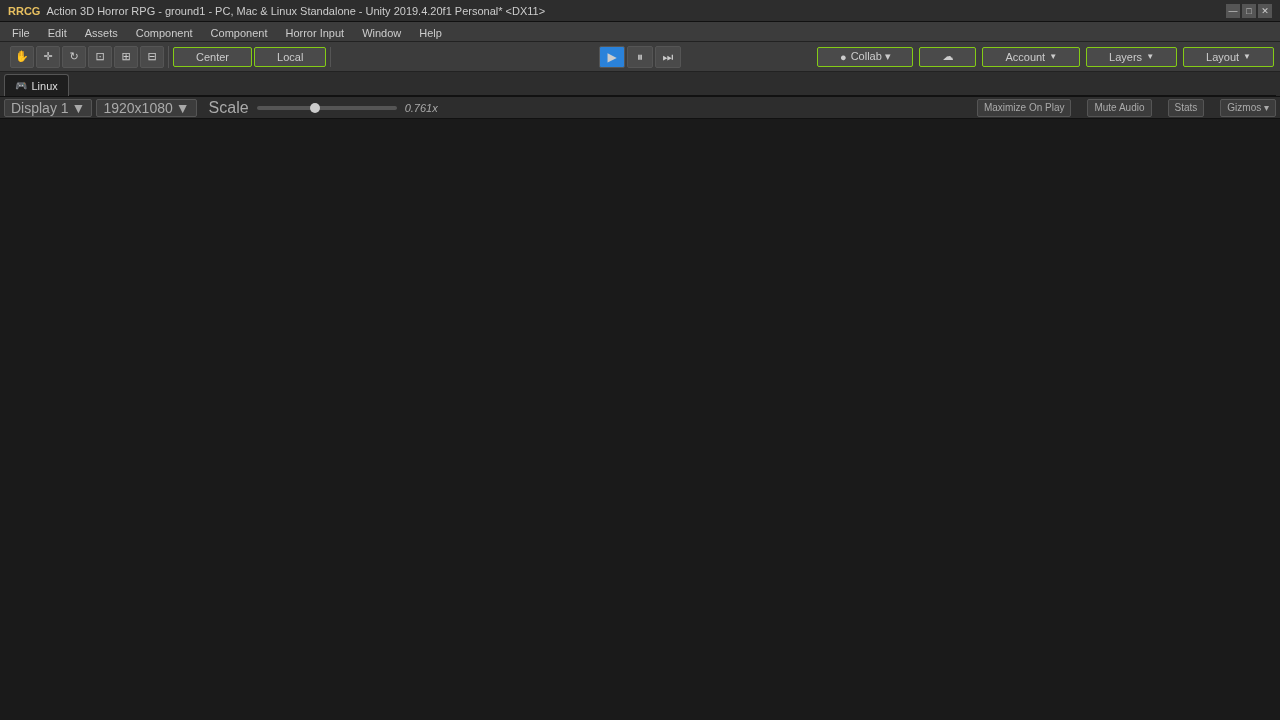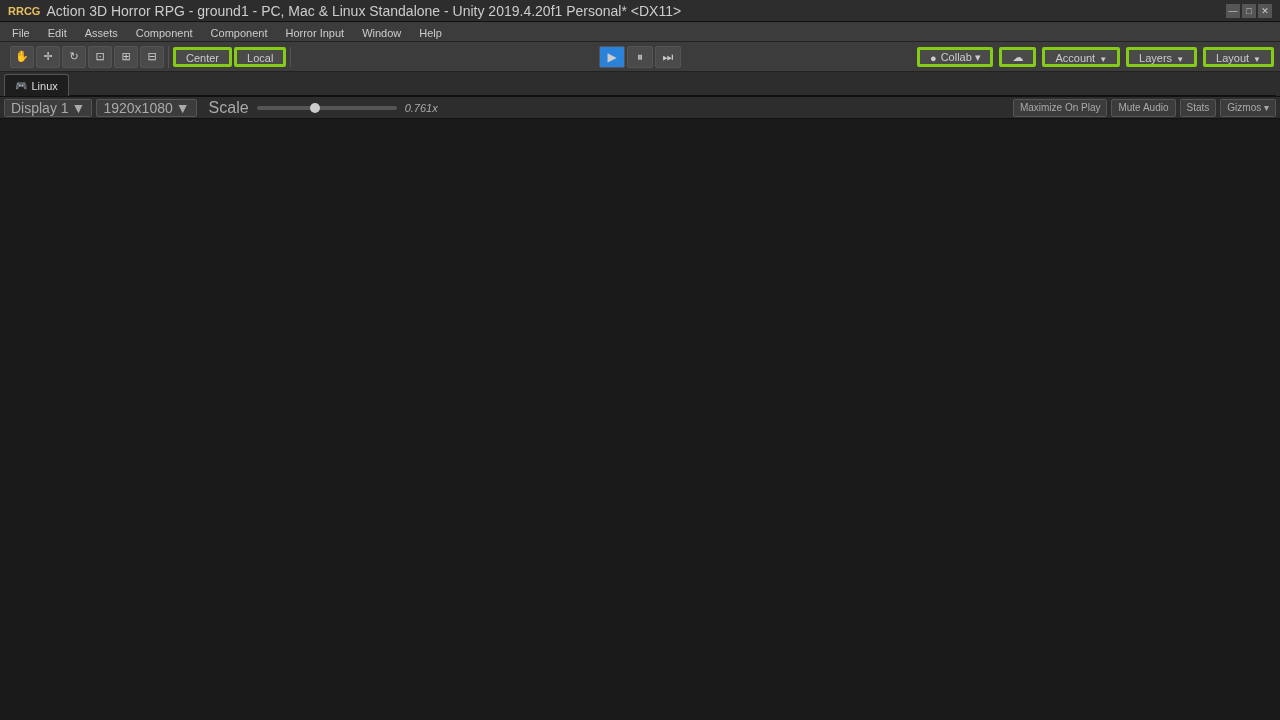--- a/index.html
+++ b/index.html
@@ -22,21 +22,21 @@
       padding: 0 8px;
       justify-content: space-between;
       border-bottom: 1px solid #111;
     }
     #title-bar-left {
       display: flex;
       align-items: center;
       gap: 6px;
     }
     #title-text {
-      font-size: 14px;
+      font-size: 11px;
       color: #ccc;
     }
     #window-controls {
       display: flex;
       gap: 2px;
     }
     .win-btn {
       width: 14px;
       height: 14px;
       background: #555;
@@ -115,25 +115,25 @@
     
     #toolbar-right {
       display: flex;
       align-items: center;
       gap: 6px;
       margin-left: auto;
     }
     .toolbar-dropdown {
       height: 20px;
       background: #4a4a4a;
-      border: 3px solid #84cc16;
-      border-radius: 2px;
-      padding: 0 10px;
-      display: flex;
-      align-items: flex-end;
+      border: 1px solid #84cc16;
+      border-radius: 2px;
+      padding: 0 22px;
+      display: flex;
+      align-items: center;
       gap: 4px;
       cursor: pointer;
       font-size: 11px;
       color: #ccc;
     }
     .dropdown-arrow { font-size: 8px; }
 
     
     #tab-bar {
       height: 25px;
@@ -202,21 +202,21 @@
       border-radius: 50%;
       position: absolute;
       top: -3px;
       left: 38%;
       cursor: pointer;
     }
     .scale-value { font-size: 11px; color: #aaa; font-style: italic; }
     .game-toolbar-right {
       margin-left: auto;
       display: flex;
-      gap: 4px;
+      gap: 16px;
       align-items: center;
       text-align: center;
     }
     .game-right-btn {
       height: 18px;
       padding: 0 6px;
       background: #3c3c3c;
       border: 1px solid #555;
       border-radius: 2px;
       cursor: pointer;

